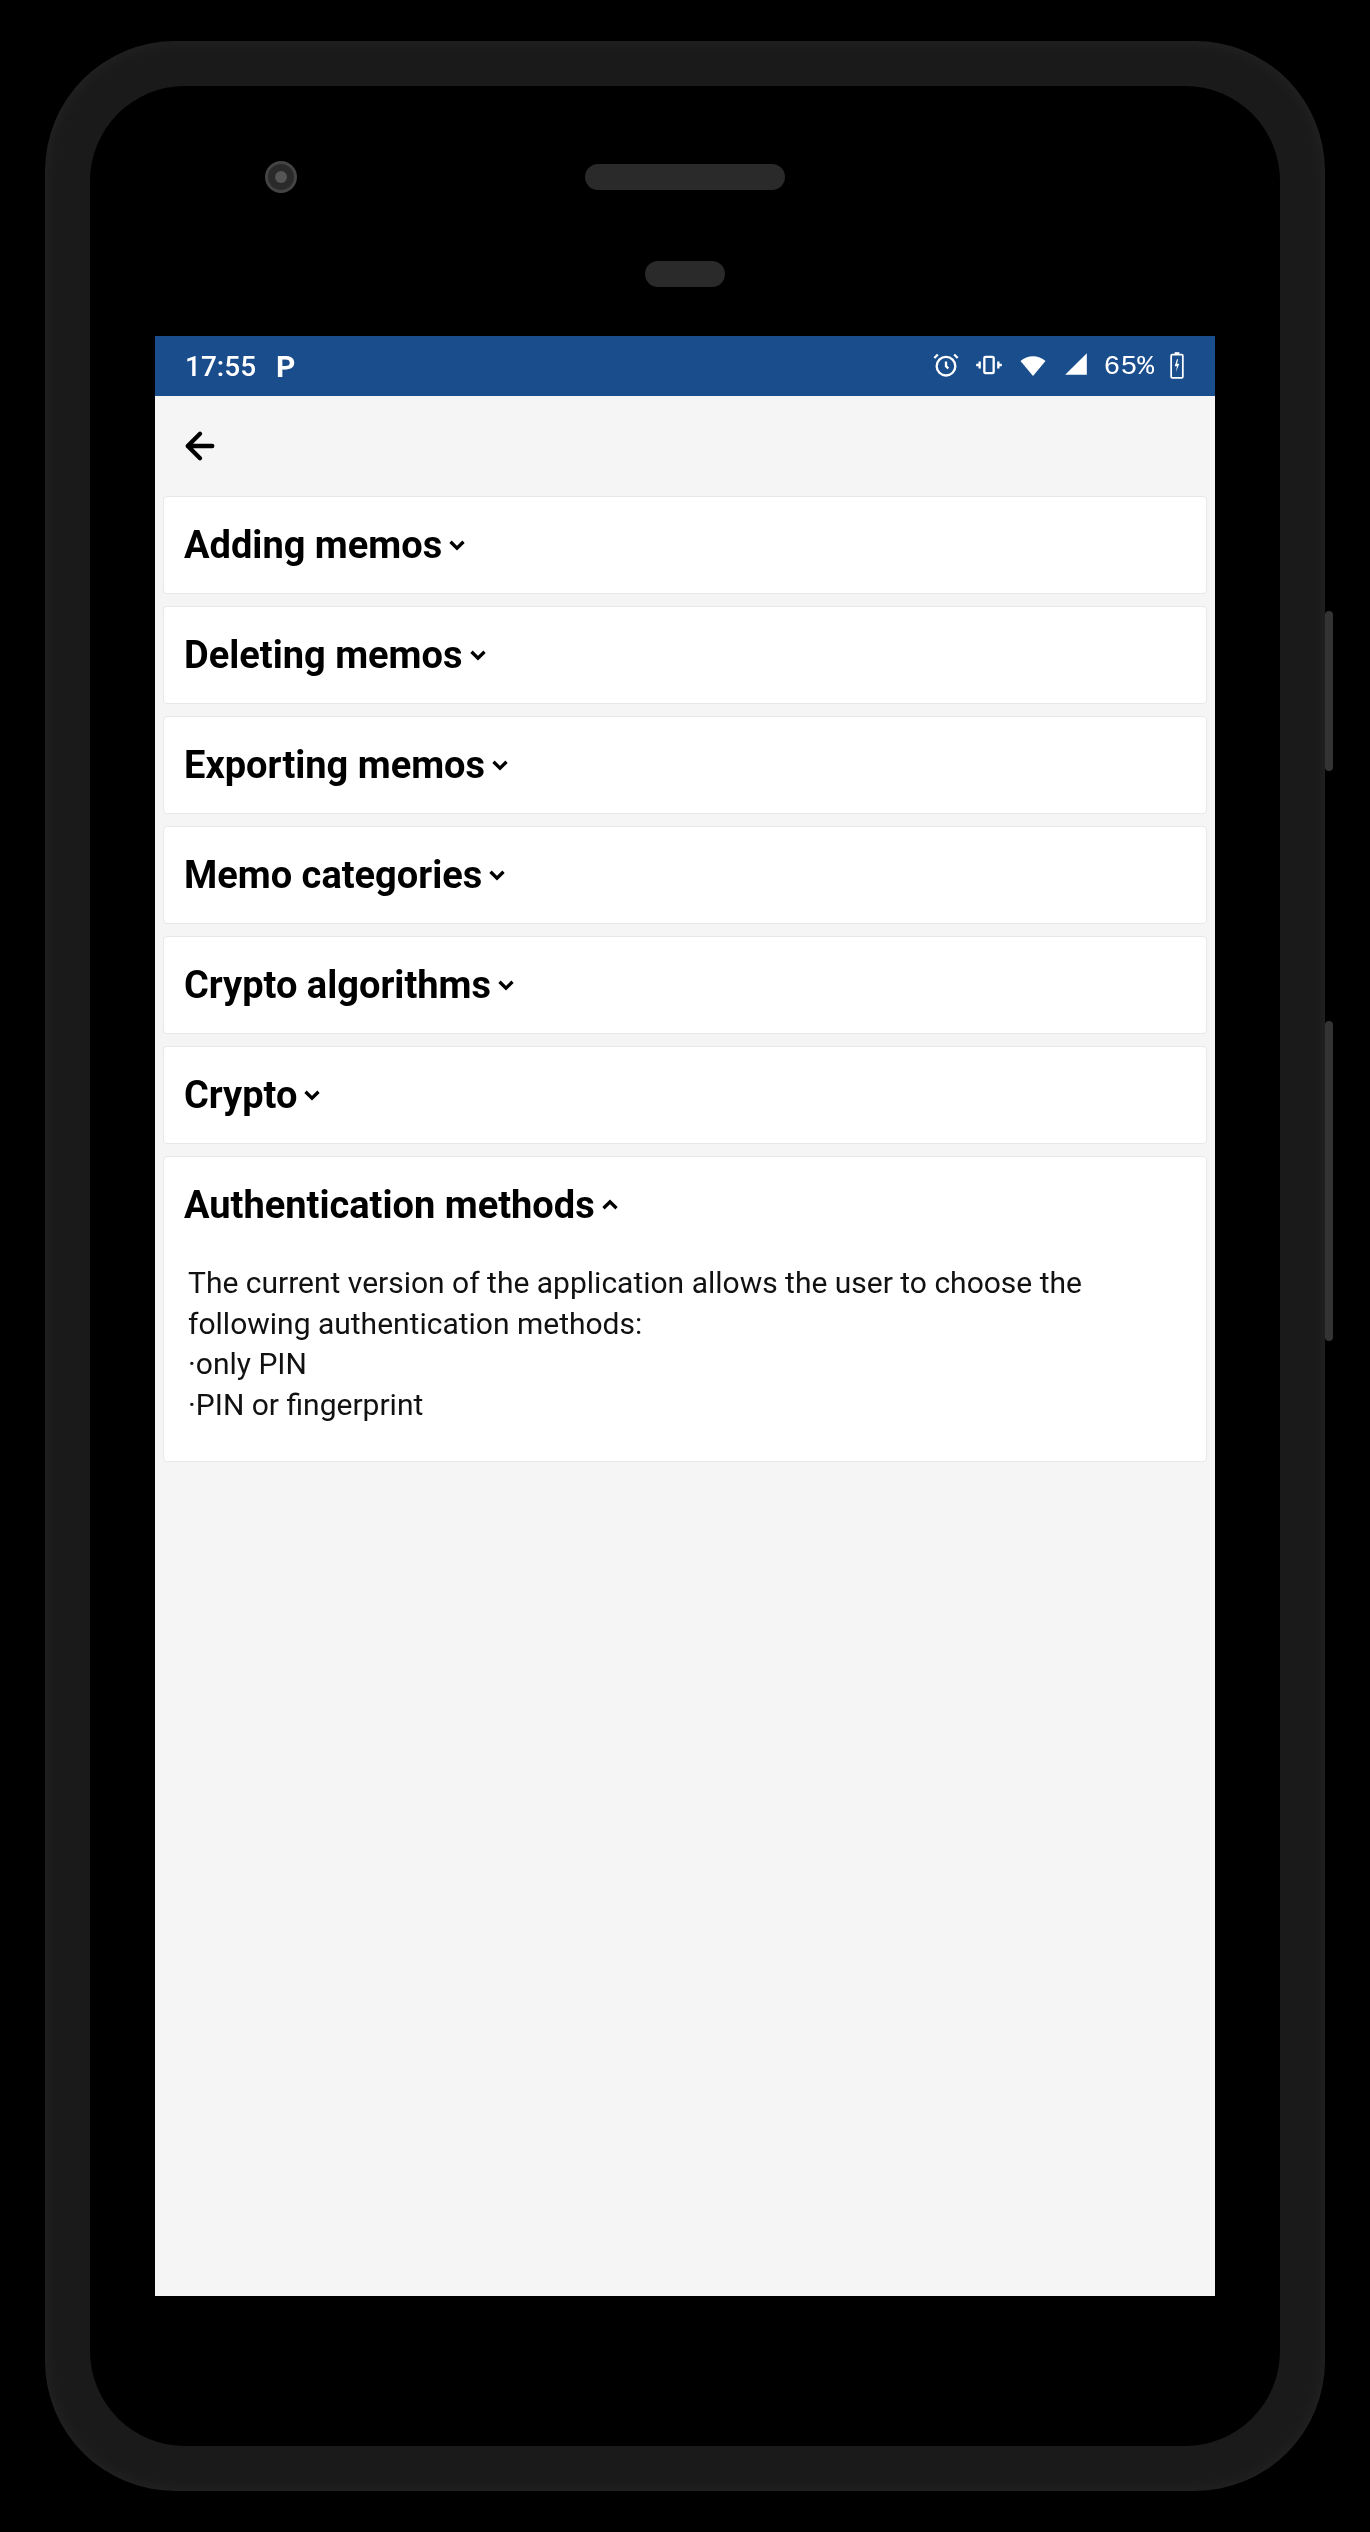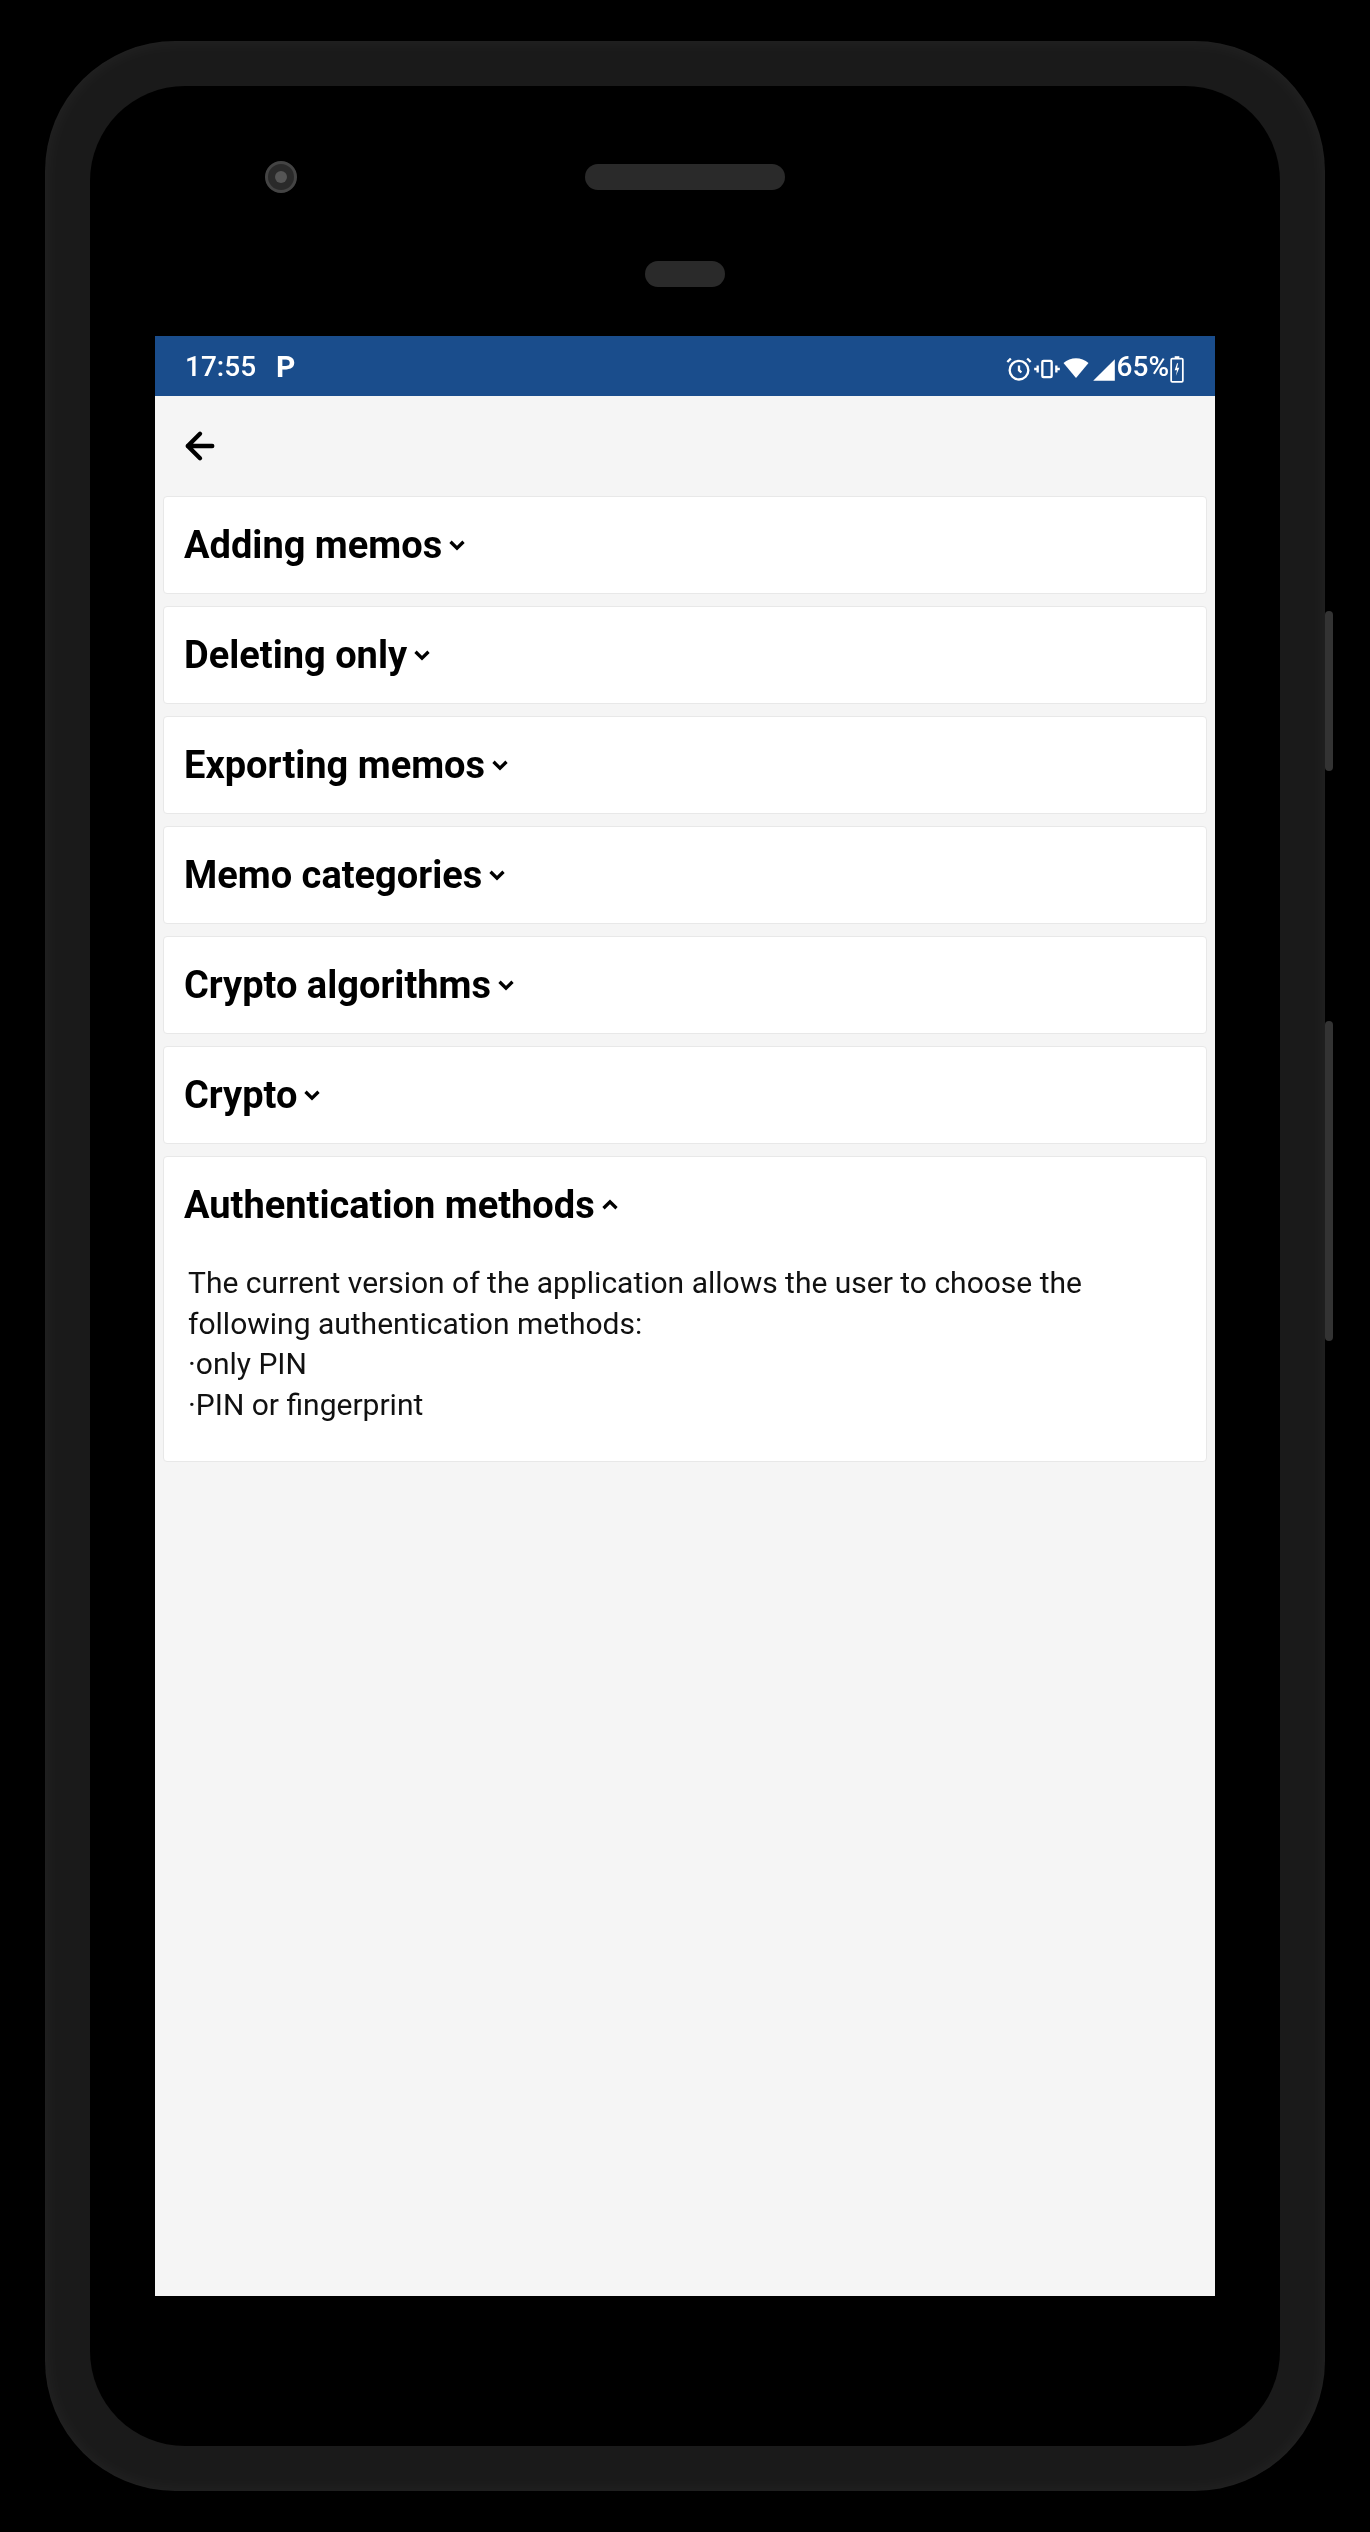--- a/index.html
+++ b/index.html
@@ -89,21 +89,23 @@
       font-size: 28px;
       font-weight: 500;
     }
     .status-left {
       display: flex;
       align-items: center;
       gap: 20px;
     }
     .status-right {
       display: flex;
-      align-items: flex-end;
+      align-items: flex-start;
+      gap: 15px;
+      font-family: Liberation Mono, monospace;
     }
     .status-icon {
       display: inline-flex;
       align-items: center;
     }
     .p-logo {
       font-weight: bold;
       font-size: 30px;
     }
     .toolbar {
@@ -243,21 +245,21 @@
             <span class="accordion-chevron">
               <svg width="26" height="26" viewBox="0 0 24 24" fill="none" stroke="#000" stroke-width="3">
                   <path d="M6 9l6 6 6-6"></path>
                 </svg>
             </span>
           </div>
         </div>
 
         <div class="accordion-item">
           <div class="accordion-header">
-            <span class="accordion-title">Deleting only</span>
+            <span class="accordion-title">Deleting memos</span>
             <span class="accordion-chevron">
               <svg width="26" height="26" viewBox="0 0 24 24" fill="none" stroke="#000" stroke-width="3">
                   <path d="M6 9l6 6 6-6"></path>
                 </svg>
             </span>
           </div>
         </div>
 
         <div class="accordion-item">
           <div class="accordion-header">

